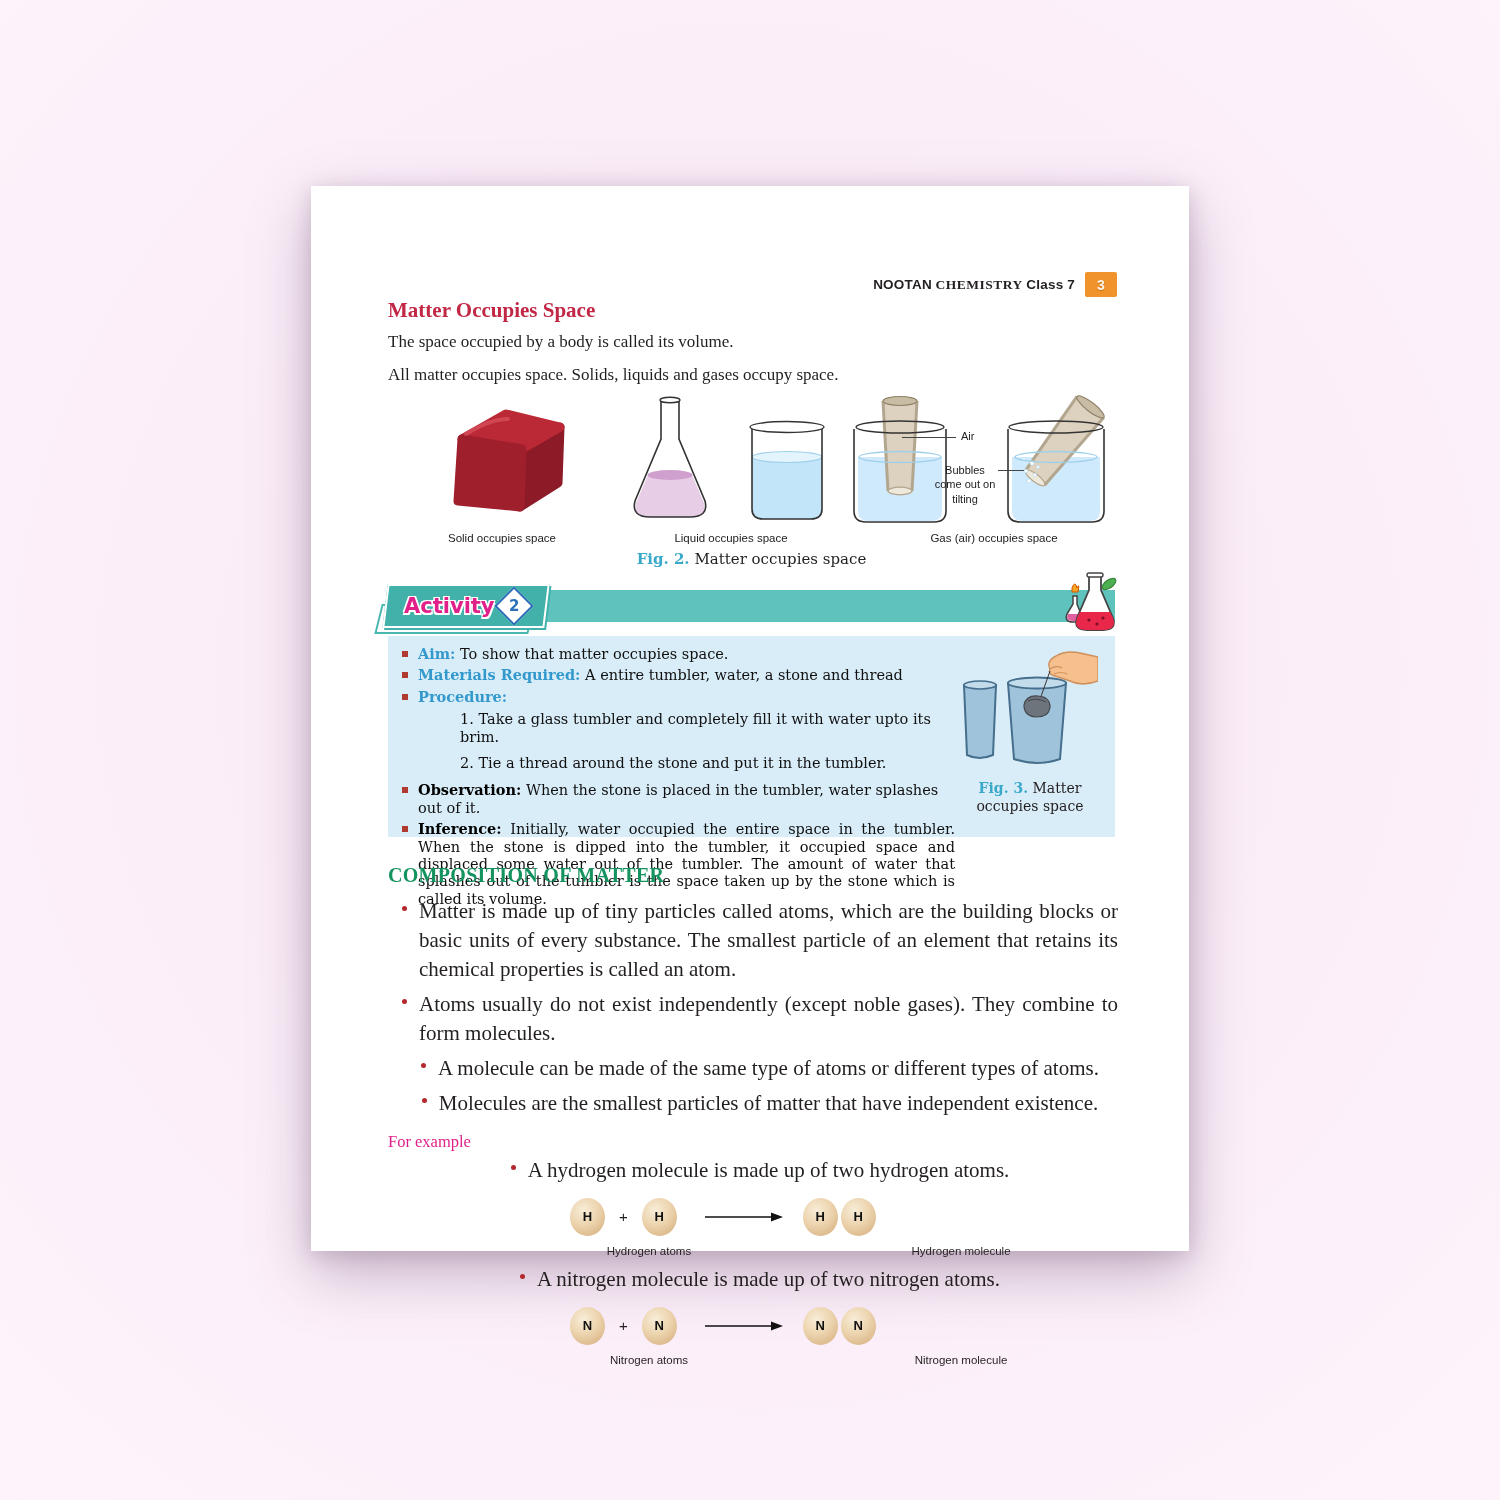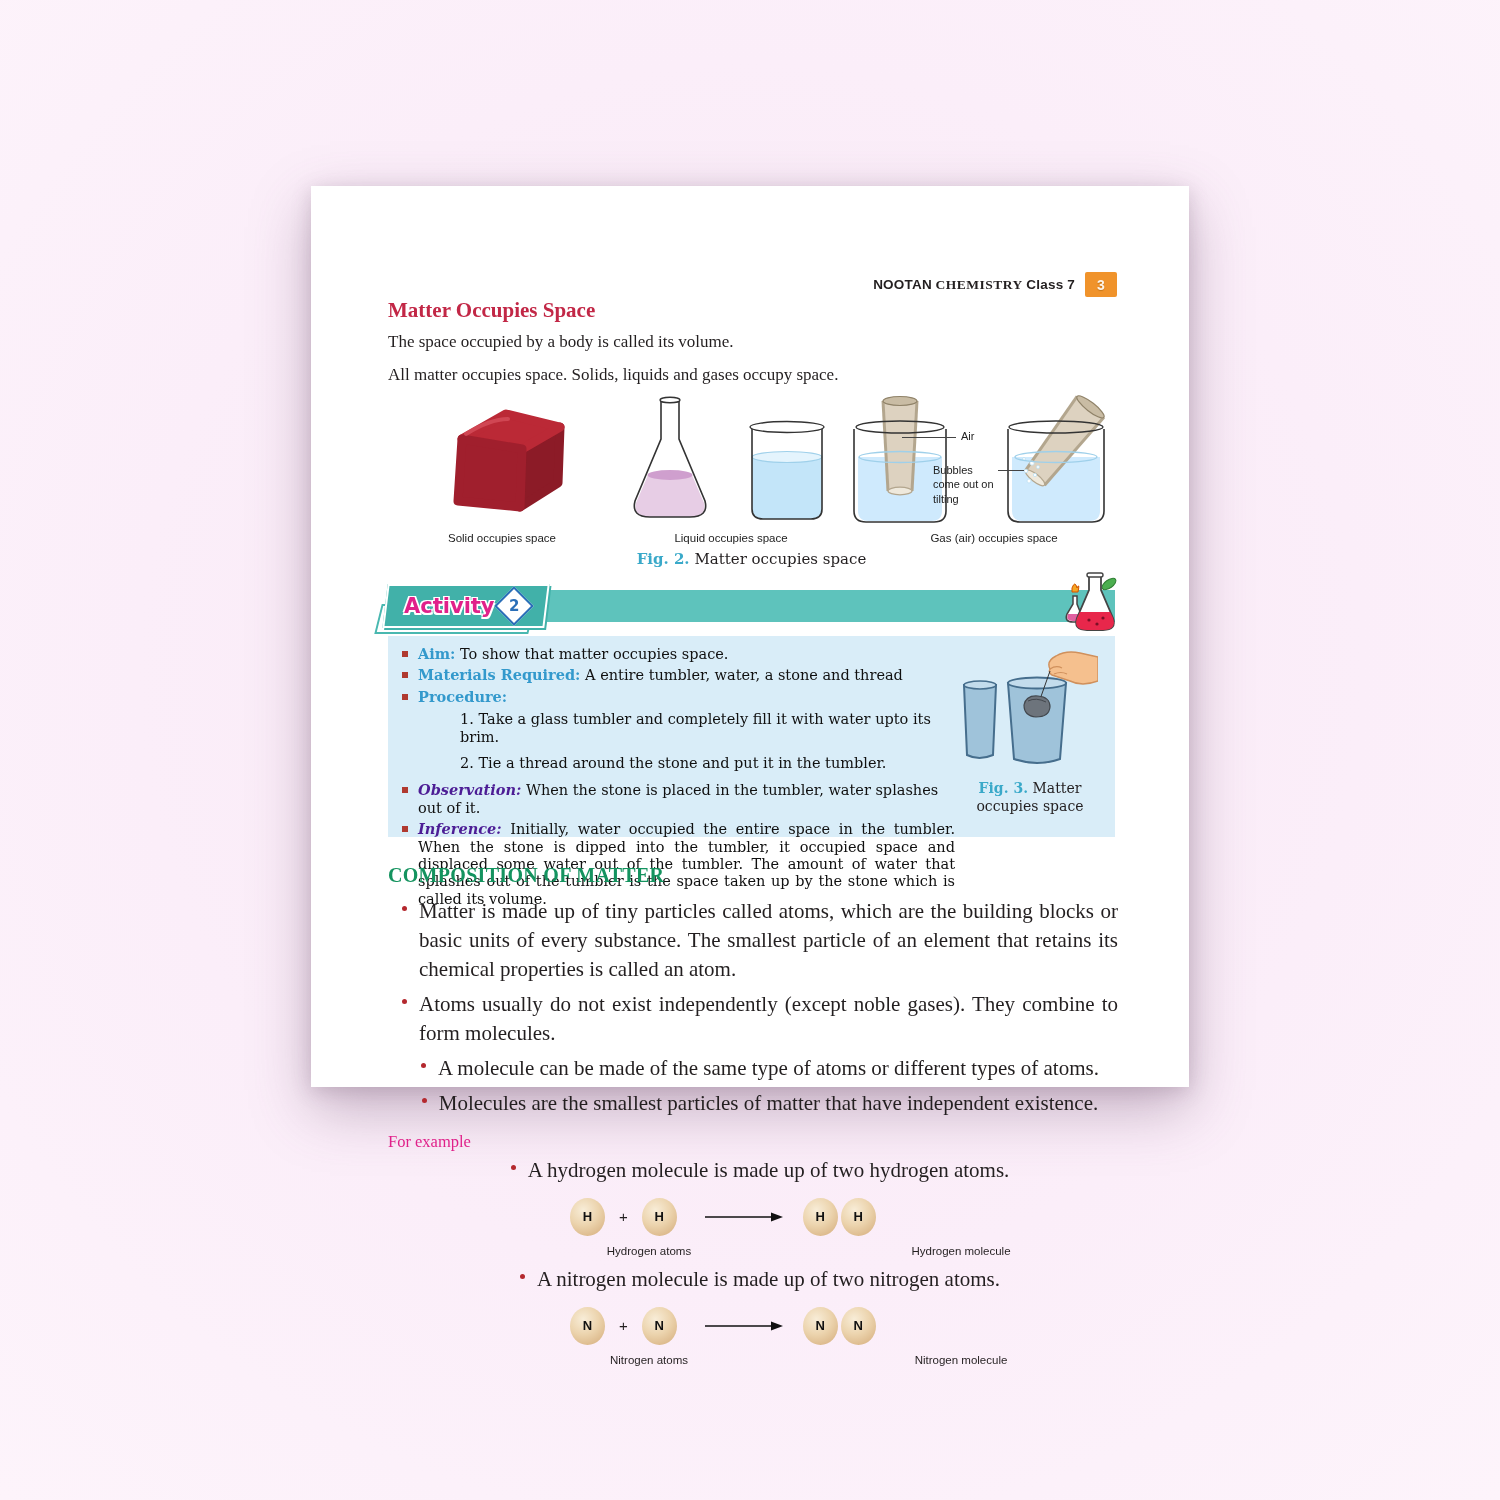--- a/index.html
+++ b/index.html
@@ -1,18 +1,18 @@
 <!DOCTYPE html>
 <html><head>
 <meta charset="utf-8">
 <style>
   html,body{margin:0;padding:0;width:1500px;height:1500px;overflow:hidden;
     background:radial-gradient(circle at 50% 45%, #f9e9f5 0%, #fbeef9 55%, #fdf4fb 100%);
     font-family:"Liberation Serif", serif;color:#231f20;}
-  .page{position:absolute;left:311px;top:186px;width:878px;height:901px;background:#ffffff;
+  .page{position:absolute;left:311px;top:186px;width:878px;height:1065px;background:#ffffff;
     box-shadow:0 22px 55px rgba(110,80,110,.38),0 4px 18px rgba(110,80,110,.22);}
   .abs{position:absolute;}
 
   
   .hdr{position:absolute;top:86px;right:72px;display:flex;align-items:center;gap:10px;}
   .hdr .txt{font-size:13.5px;letter-spacing:.2px;}
   .hdr .brand{font-family:"Liberation Sans",sans-serif;font-weight:bold;}
   .hdr .subject{font-family:"Liberation Serif",serif;font-weight:bold;letter-spacing:.5px;}
   .hdr .cls{font-family:"Liberation Sans",sans-serif;font-weight:bold;}
   .badge{width:32px;height:25px;background:#f0932b;border-radius:2px;display:flex;align-items:center;justify-content:center;
@@ -44,21 +44,21 @@
   .diamond span{transform:rotate(-45deg);font-family:"DejaVu Sans",sans-serif;font-weight:bold;font-size:15px;color:#2a6fb8;}
   .banner-icon{position:absolute;right:-6px;top:-20px;}
 
   
   .actbox{position:absolute;left:77px;top:450px;width:727px;height:201px;background:#d9edf8;
     display:flex;box-sizing:border-box;padding:9px 10px 6px 12px;}
   .act-left{flex:1;font-family:"DejaVu Serif",serif;font-size:14.5px;line-height:1.2;color:#101010;}
   .arow{display:flex;margin-bottom:3px;}
   .sq{flex:0 0 auto;width:6px;height:6px;background:#b03a30;margin:6px 10px 0 2px;}
   .blab{color:#3399cc;font-weight:bold;}
-  .plab{color:#4c1d95;font-weight:bold;font-style:italic;}
+  .plab{color:#000000;font-weight:bold;}
   .atext{color:#101010;}
   .steps{margin:5px 0 6px 32px;}
   .steps div{margin-bottom:9px;margin-left:28px;}
   .inf p{margin:0;text-align:justify;}
   .act-right{flex:0 0 150px;display:flex;flex-direction:column;align-items:center;padding-top:2px;}
   .fig3cap{font-family:"DejaVu Serif",serif;font-size:14px;text-align:center;line-height:1.3;margin-top:4px;}
 
   
   .comp{position:absolute;left:77px;top:662px;width:730px;}
   .h-green{font-size:20px;font-weight:bold;color:#14935f;letter-spacing:.3px;margin:16px 0 10px 0;}
@@ -152,21 +152,21 @@
           <circle cx="20" cy="68" r="1.5"></circle>
       </g>
       <ellipse cx="52" cy="66" rx="41" ry="5.5" fill="none" stroke="#9fd0ea" stroke-width="1.4"></ellipse>
       <path d="M4 38 L4 120 Q4 131 16 131 L88 131 Q100 131 100 120 L100 38" fill="none" stroke="#333" stroke-width="1.6"></path>
       <ellipse cx="52" cy="36" rx="47" ry="6" fill="none" stroke="#333" stroke-width="1.4"></ellipse>
     </svg>
 
     <div class="leader" style="left:514px;top:46px;width:54px"></div>
     <div class="ann" style="left:573px;top:39px">Air</div>
     <div class="leader" style="left:610px;top:79px;width:26px"></div>
-    <div class="ann" style="left:545px;top:72px;width:64px;text-align:left;line-height:1.3">Bubbles come out on tilting</div>
+    <div class="ann" style="left:545px;top:72px;width:64px;text-align:center;line-height:1.3">Bubbles come out on tilting</div>
 
     <div class="figlabel" style="left:114px">Solid occupies space</div>
     <div class="figlabel" style="left:343px">Liquid occupies space</div>
     <div class="figlabel" style="left:606px">Gas (air) occupies space</div>
   </div>
 
   <div class="figcap">
     <span class="fg">Fig. 2.</span>
     <span>Matter occupies space</span>
   </div>

